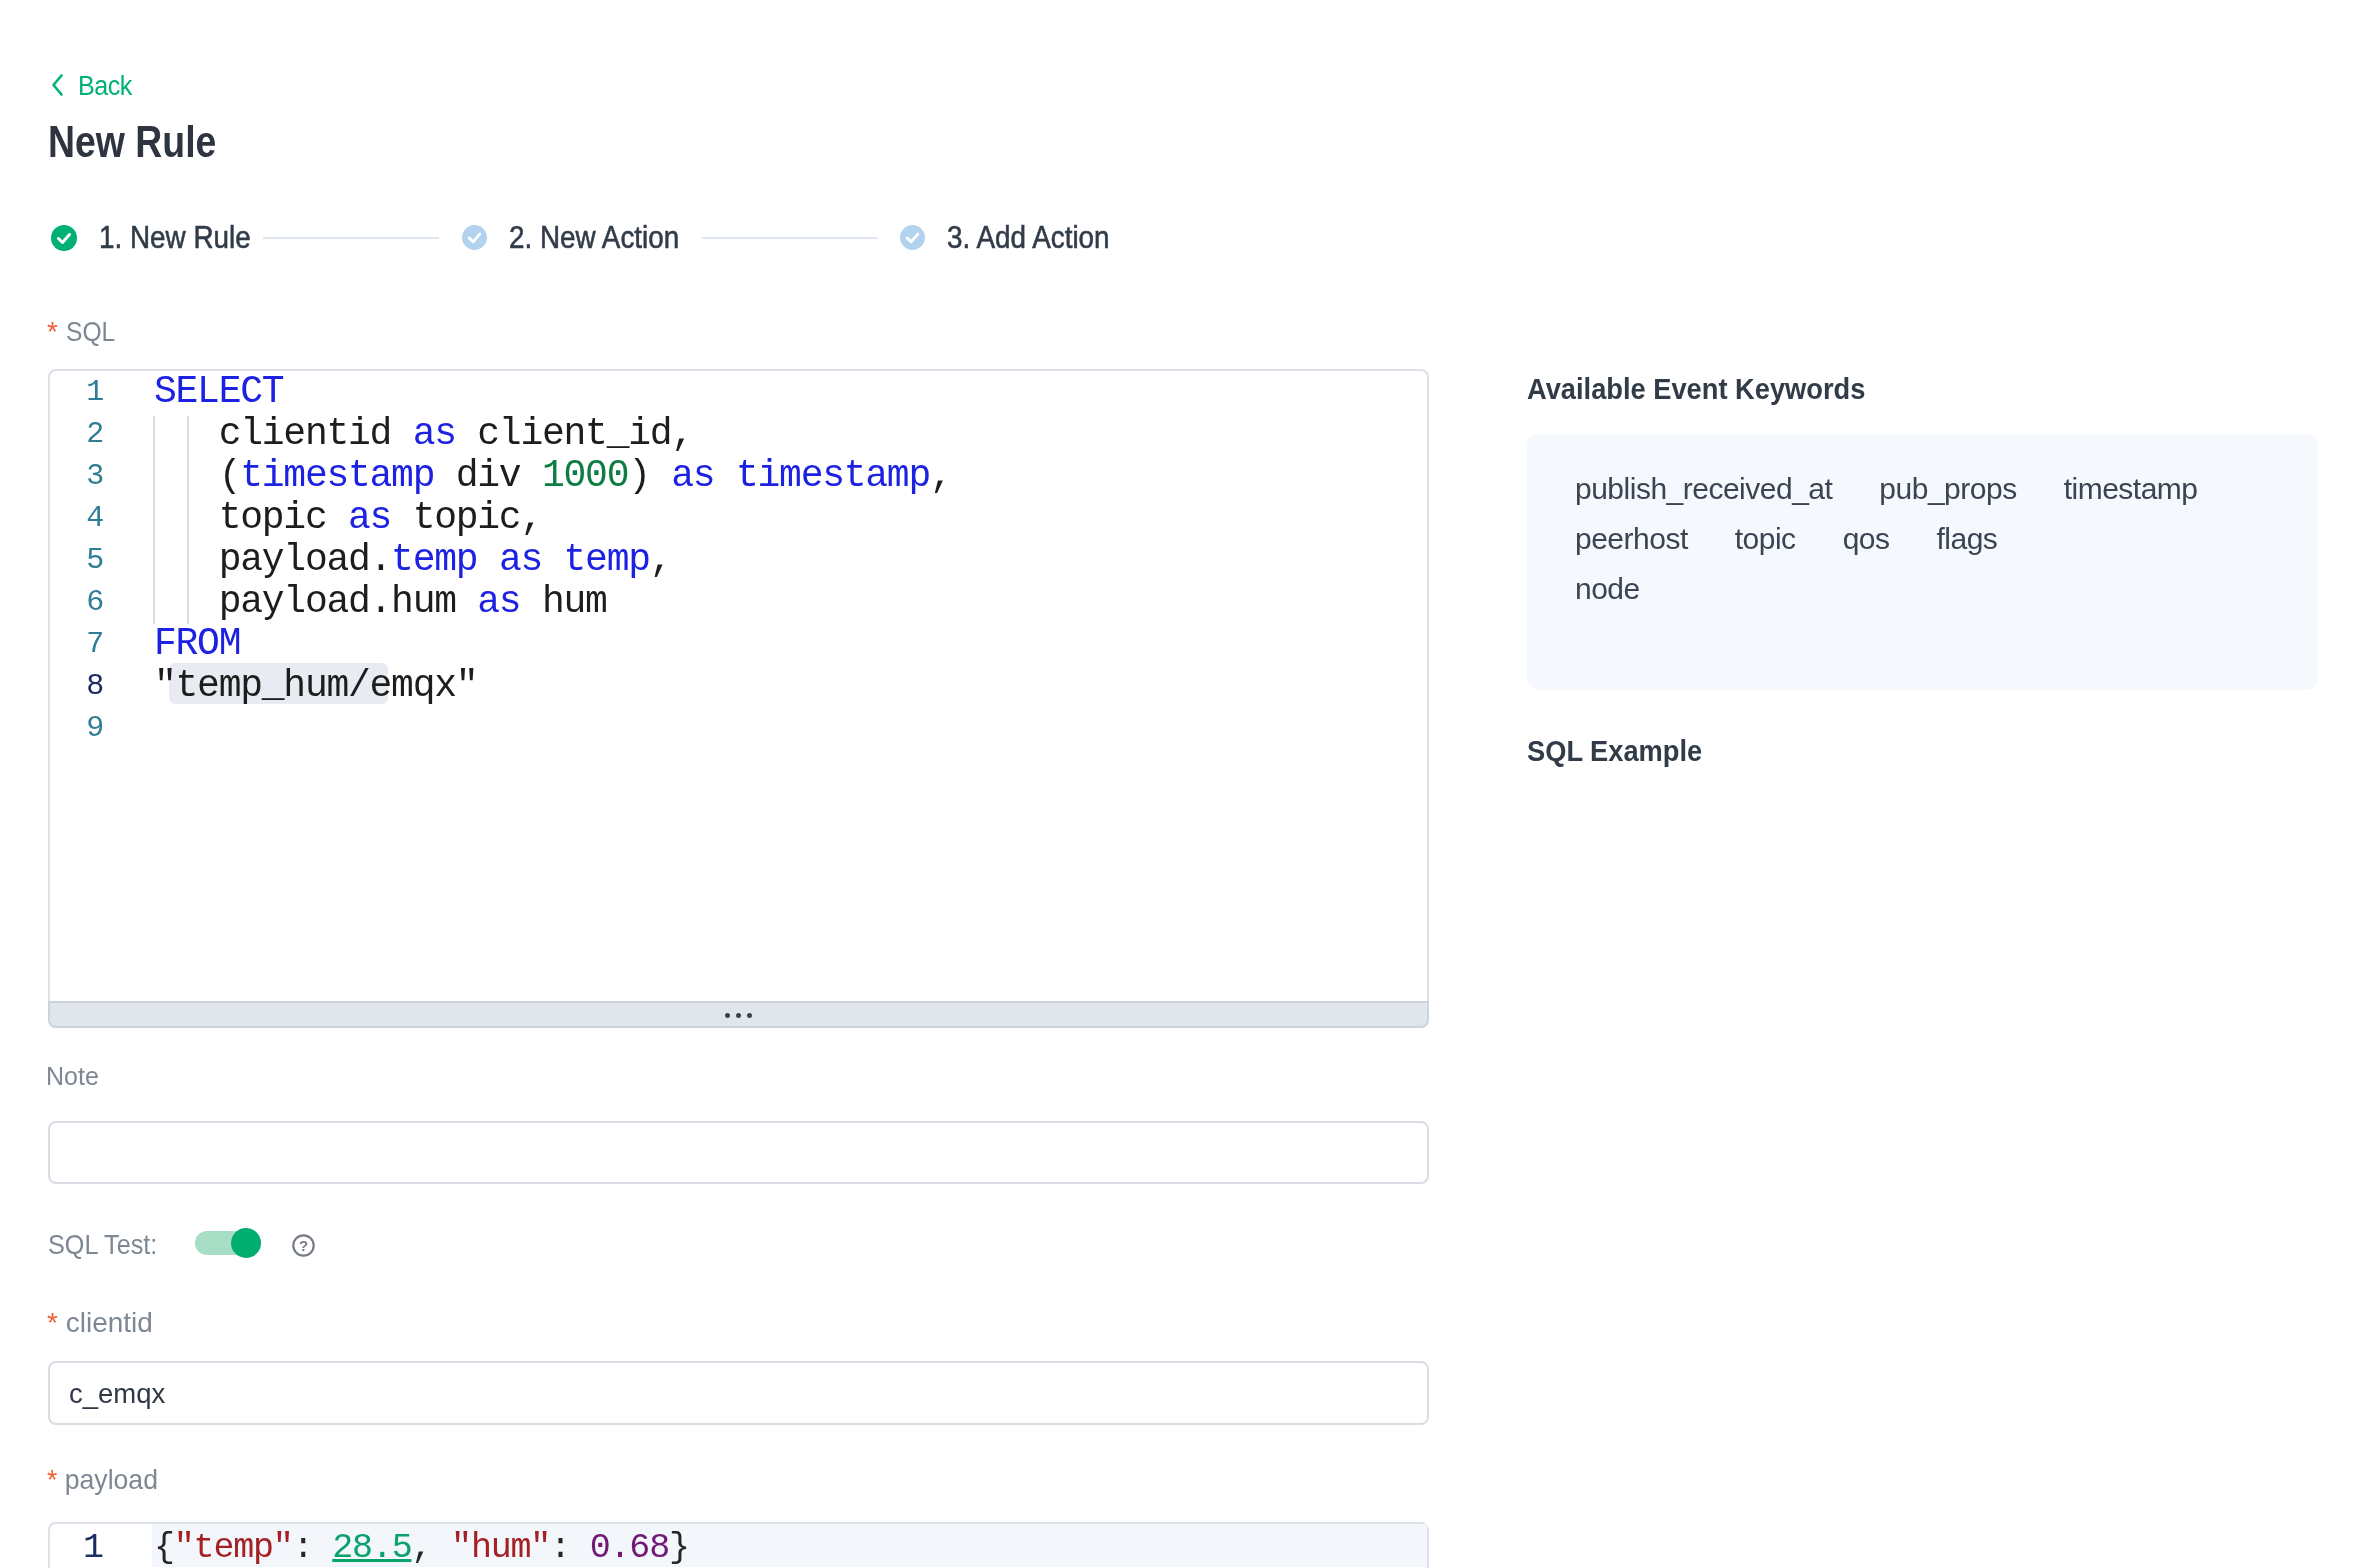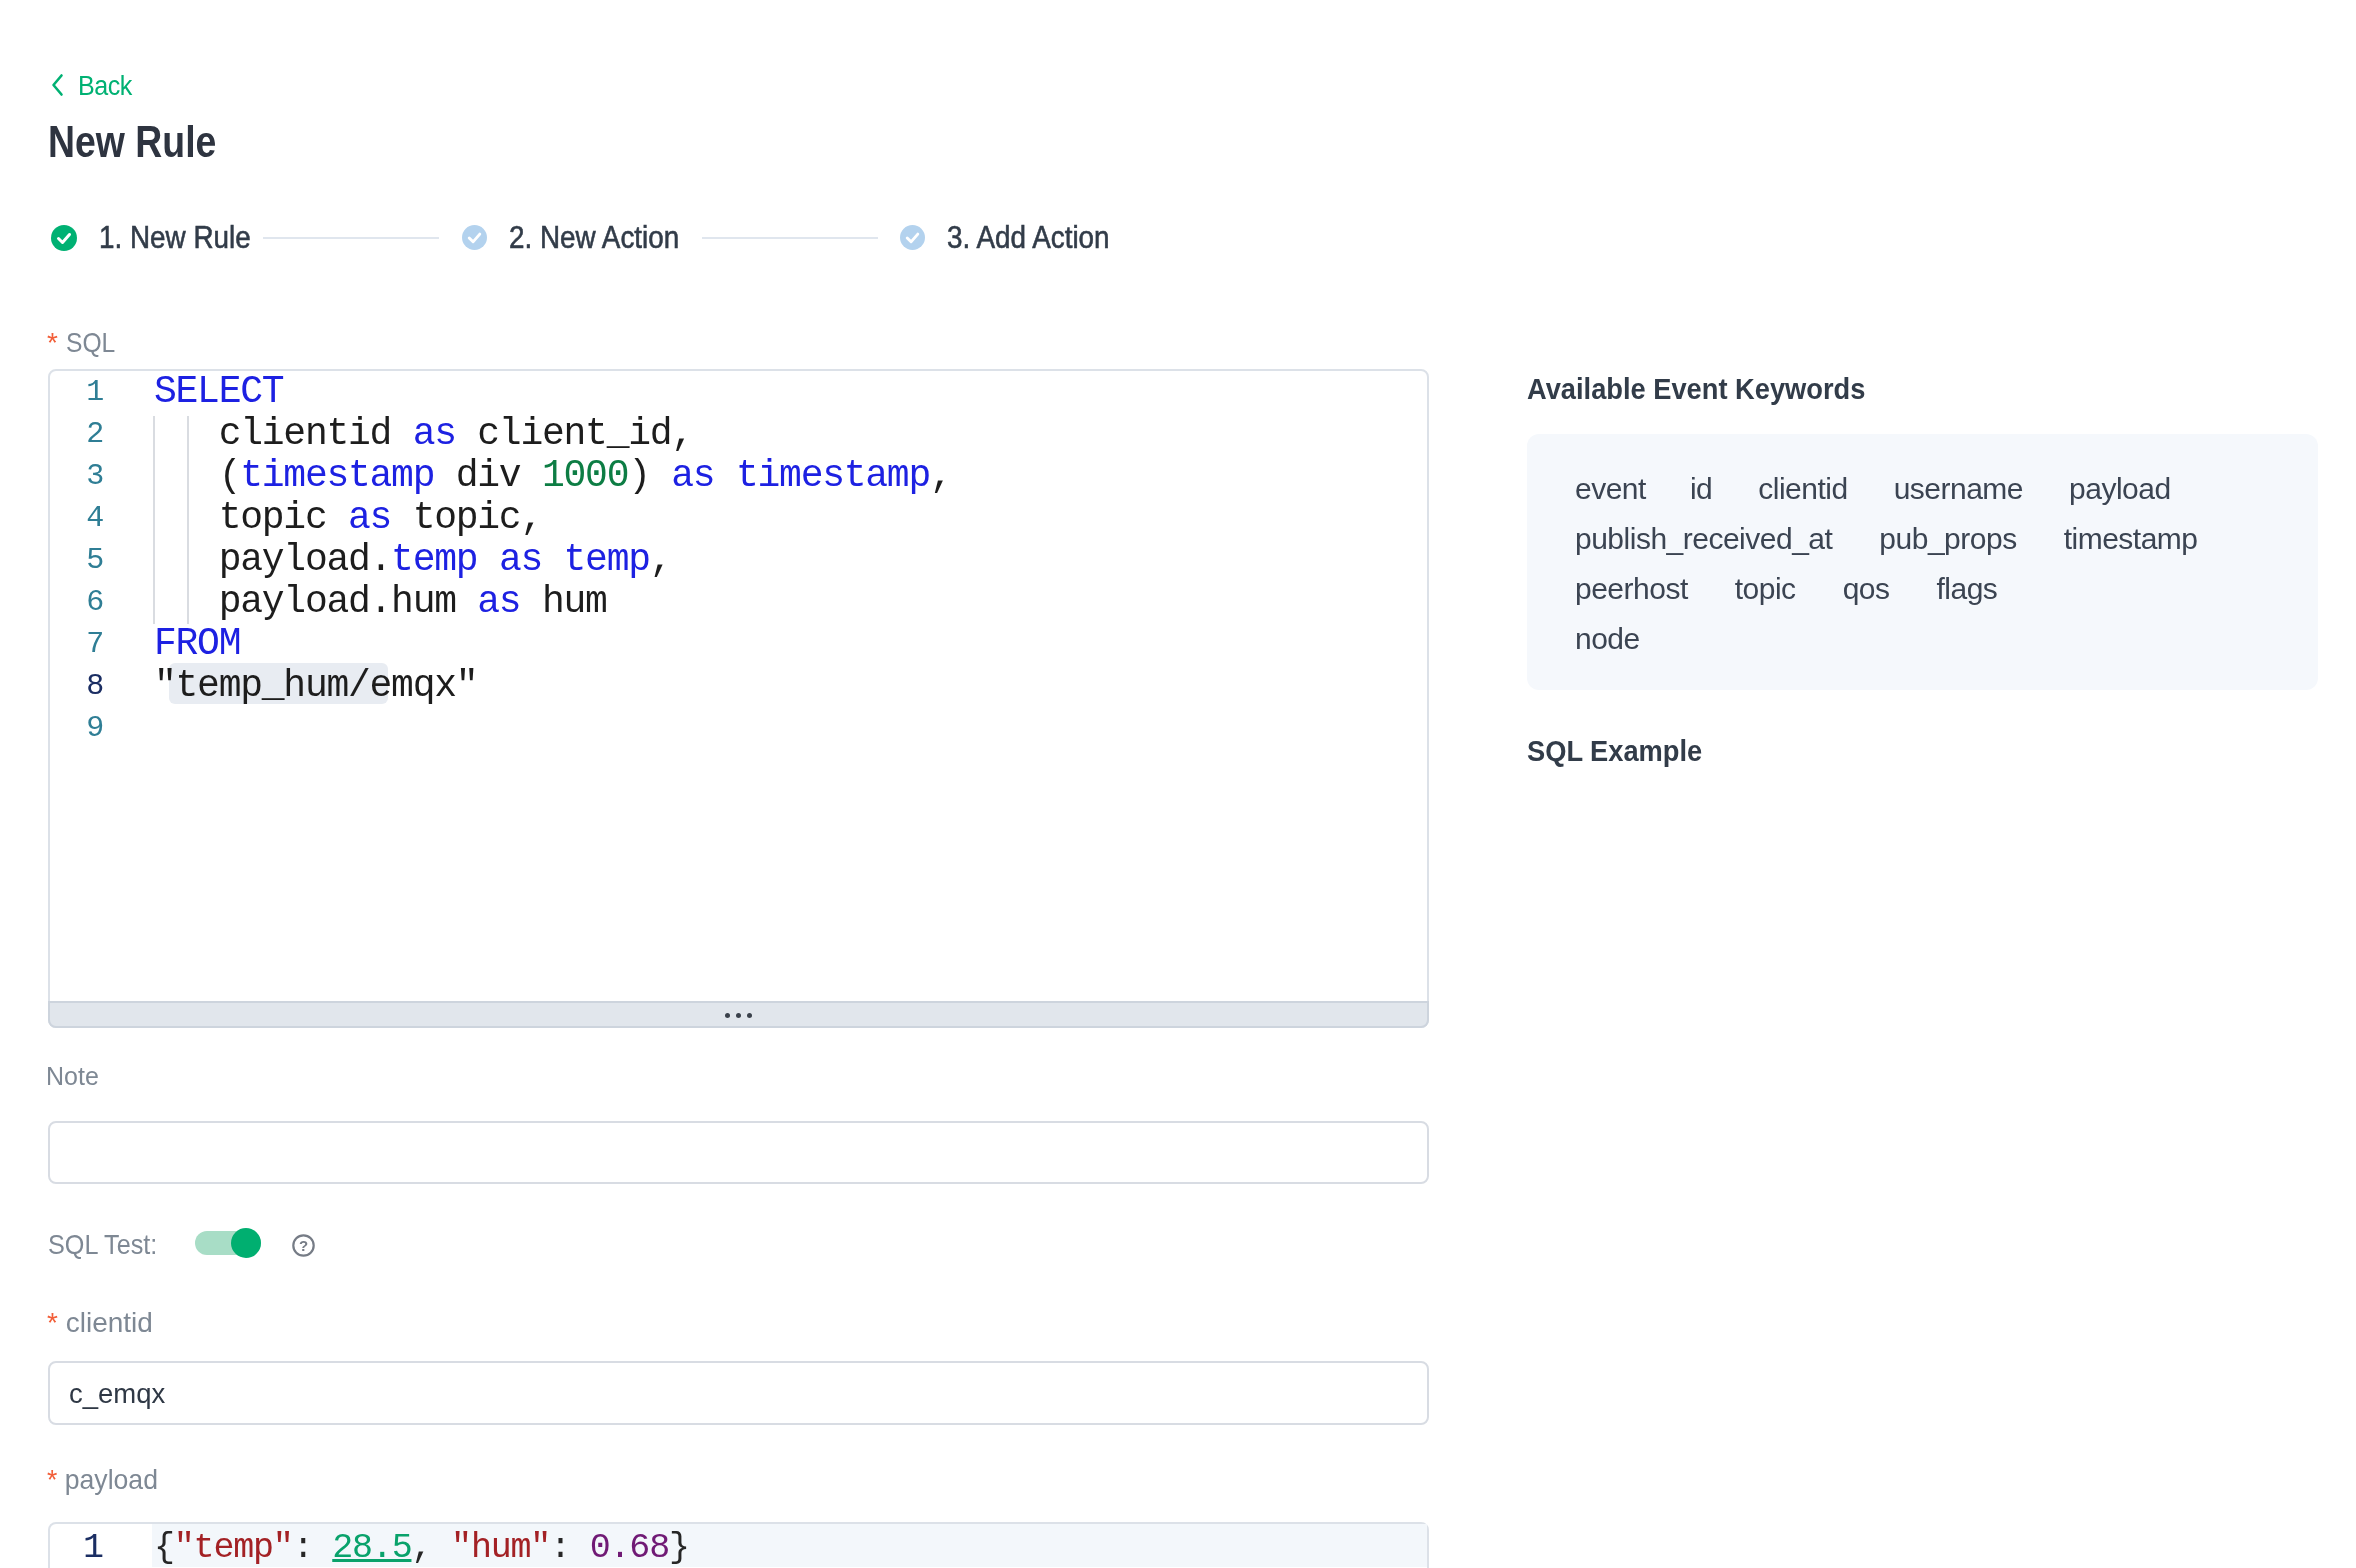--- a/index.html
+++ b/index.html
@@ -76,21 +76,21 @@
     </svg>
   <div class="abs steplabel" style="left:509px;">2. New Action</div>
   <div class="abs stepline" style="left:702px; width:176px;"></div>
 
   <div class="abs stepcircle stepc-blue" style="left:900px; width:25px; height:25px;"></div>
   <svg class="abs" style="left:900px; top:185px;" width="25" height="25" viewBox="0 0 26 26">
       <polyline points="7.5,13.5 11.5,17.5 18.5,9.5" fill="none" stroke="#fff" stroke-width="3" stroke-linecap="round" stroke-linejoin="round"></polyline>
     </svg>
   <div class="abs steplabel" style="left:947px;">3. Add Action</div>
 
-  <div class="abs lbl" style="left:47px; top:287px;text-align:center;"><span class="req">*</span>&nbsp;<span style="display:inline-block; transform:scaleX(0.88); transform-origin:0 0;">SQL</span></div>
+  <div class="abs lbl" style="left:47px; top:276px;text-align:center;"><span class="req">*</span>&nbsp;<span style="display:inline-block; transform:scaleX(0.88); transform-origin:0 0;">SQL</span></div>
 
   <div class="abs edbox"></div>
 
   <div class="abs guide" style="left:153px; top:376px; height:208px;"></div>
   <div class="abs guide" style="left:187px; top:376px; height:208px;"></div>
 
   <div class="abs pill" style="left:169px; top:623px; width:219px; height:41px;"></div>
 
   <div class="abs lnum" style="left:43px; top:331px;">1<br>2<br>3<br>4<br>5<br>6<br>7<br><span style="color:#1b2e63;">8</span><br>9</div>
 
@@ -127,21 +127,20 @@
   <div class="abs" style="left:69px; top:1338px; font-size:27.5px; color:#2f3845;">c_emqx</div>
 
   <div class="abs lbl" style="left:47px; top:1424px; transform:scaleX(0.95); transform-origin:0 0;"><span class="req">*</span>&nbsp;payload</div>
   <div class="abs pdbox"></div>
   <div class="abs" style="left:152px; top:1484px; width:1275px; height:43px; background:#f3f7fb;"></div>
   <div class="abs mono" style="left:43px; top:1486px; width:60px; text-align:right; font-size:35px; letter-spacing:-1px; line-height:44px; color:#1b2e63;">1</div>
   <pre class="abs" style="left:154px; top:1486px; font-size:35px; letter-spacing:-1.2px; line-height:44px; color:#262626;">{<span style="color:#a32125;">"temp"</span>: <span style="color:#09a26b;text-decoration:underline;">28.5</span>, <span style="color:#a32125;">"hum"</span>: <span style="color:#701a75;text-align:center;">0.68</span>}</pre>
 
   <div class="abs rhead" style="left:1527px; top:333px;">Available Event Keywords</div>
   <div class="abs rbox" style="top:394px; height:256px; padding:30px 0 0 48px;">
-    <div class="kwrow"><span style="margin-right:44px;">event</span><span style="margin-right:46px;">id</span><span style="margin-right:46px;">clientid</span><span style="margin-right:46px;">username</span><span>payload</span></div>
     <div class="kwrow"><span>publish_received_at</span><span>pub_props</span><span>timestamp</span></div>
     <div class="kwrow"><span>peerhost</span><span>topic</span><span>qos</span><span>flags</span></div>
     <div class="kwrow"><span>node</span></div>
   </div>
 
   <div class="abs rhead" style="left:1527px; top:695px;">SQL Example</div>
 
 </div>
 
 </body></html>

